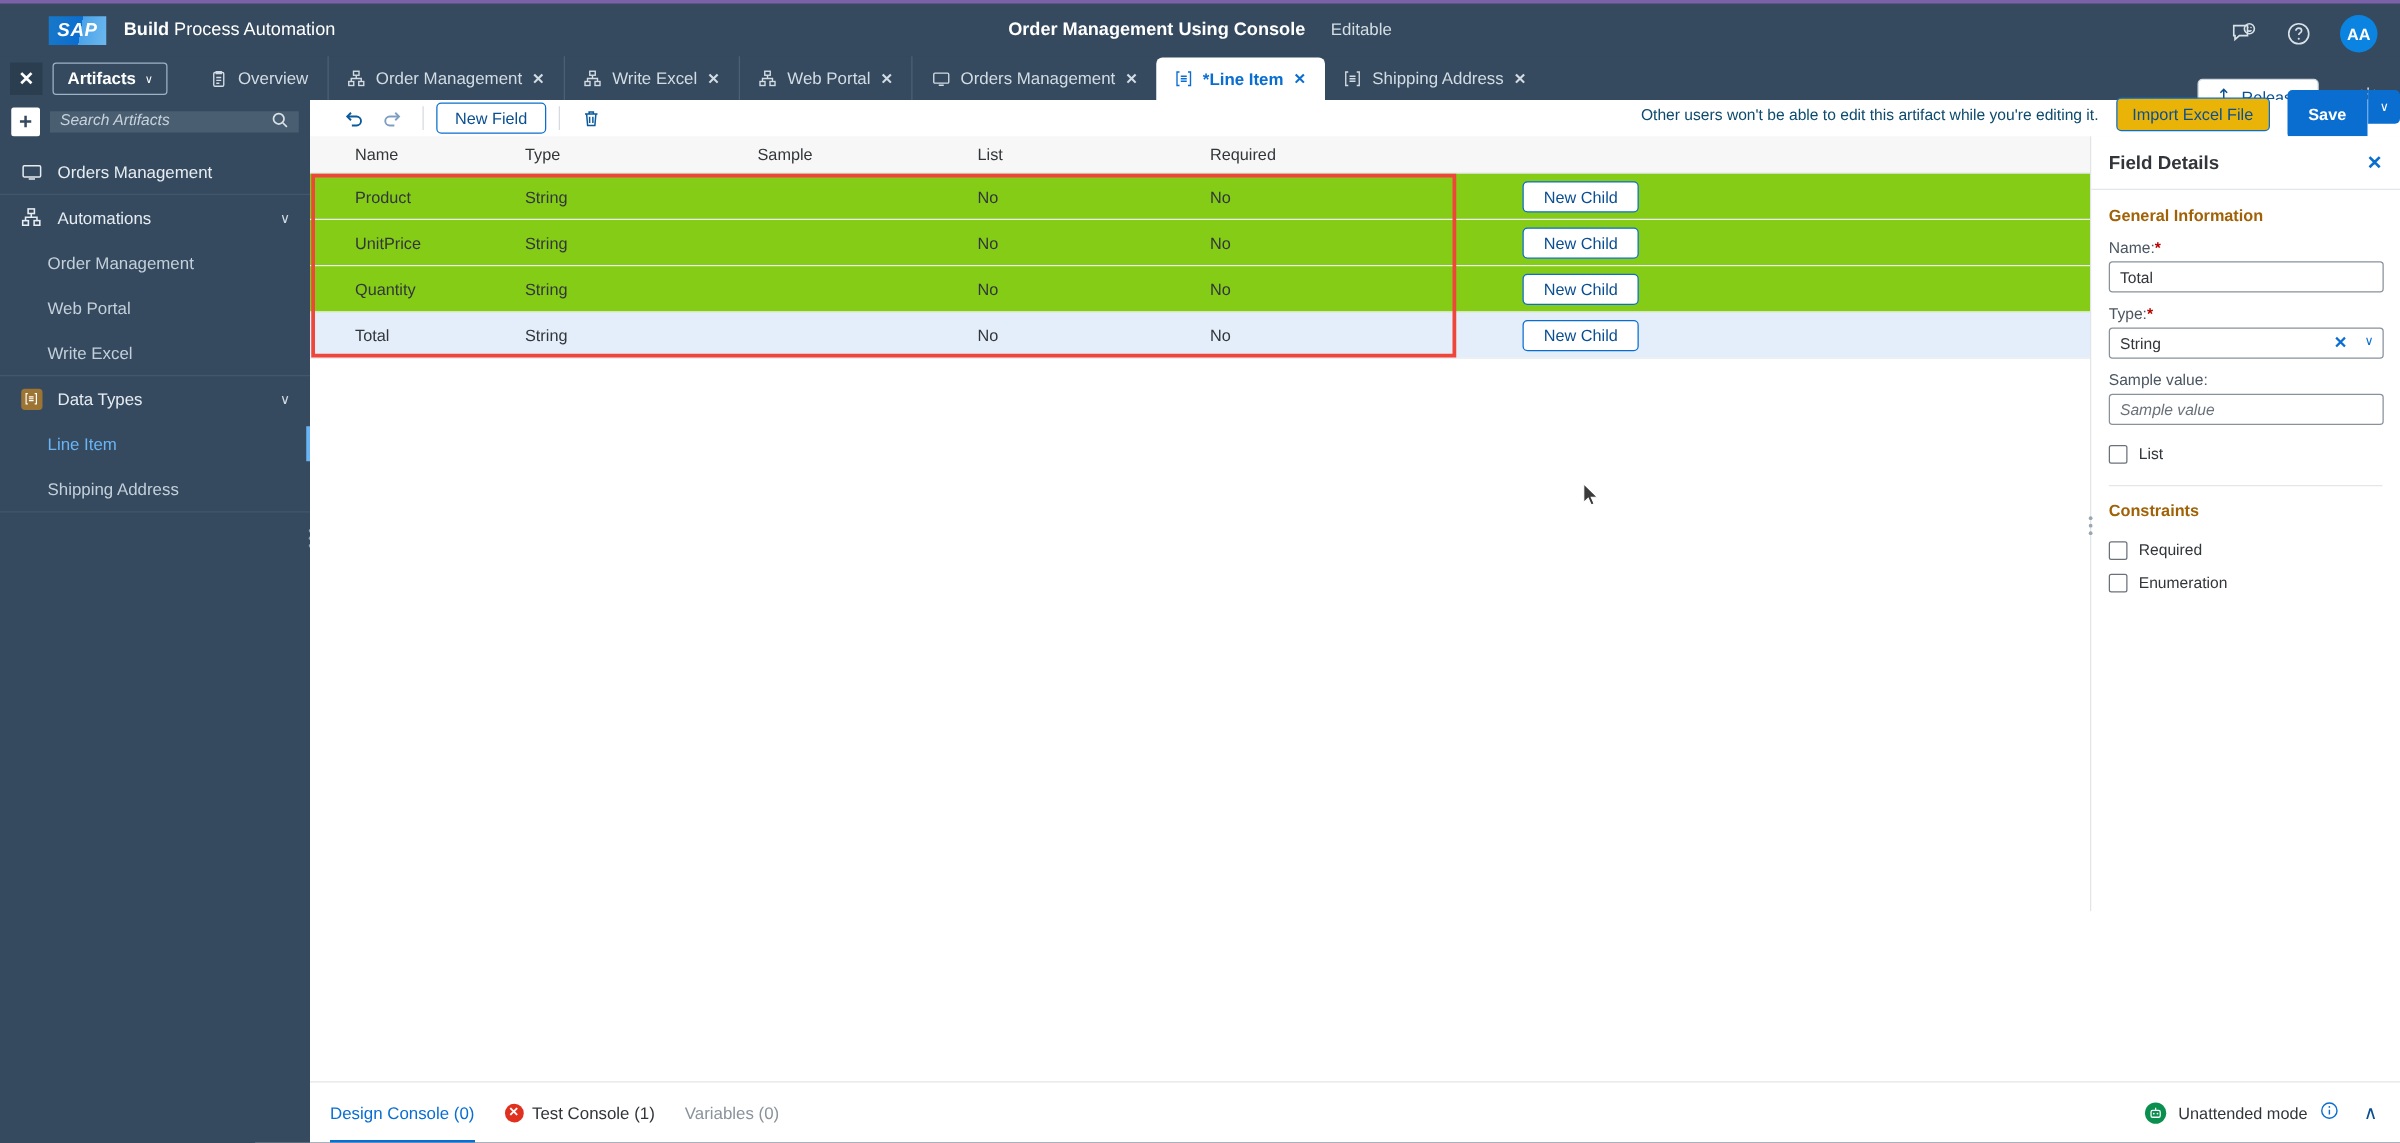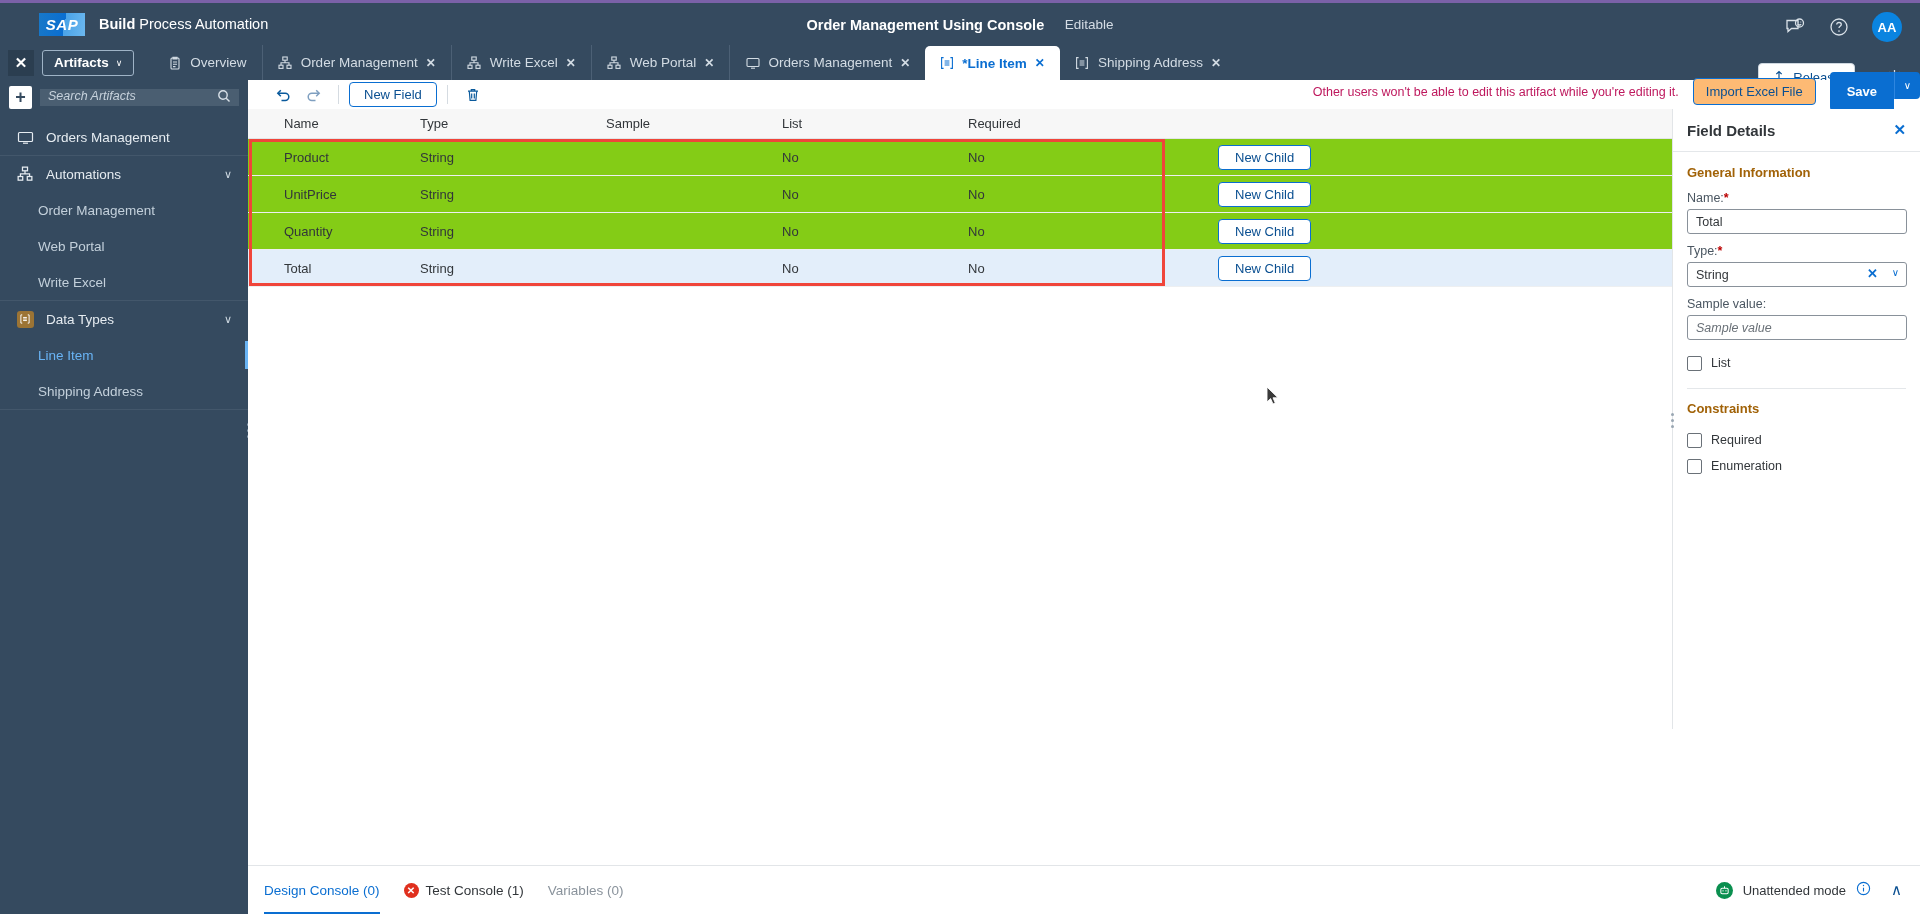--- a/index.html
+++ b/index.html
@@ -201,24 +201,24 @@
   .tb-icon.disabled { color: #7f9fc0; }
   .tb-sep { width: 1px; height: 19px; background: #d5dbe1; margin: 0 10px; }
   .newfield-btn {
     height: 25px; padding: 0 14px; border: 1px solid #0a6ed1; border-radius: 4px;
     color: #0a4f91; font-size: 13px; background: #fff; cursor: pointer;
     display: flex; align-items: center;
   }
   .toolbar-right {
     position: absolute; right: 0px; top: -8px; display: flex; align-items: center; gap: 14px;
   }
-  .lock-note { color: #be185d; font-size: 12.5px; text-align: right; }
+  .lock-note { color: #0c4a6e; font-size: 12.5px; text-align: right; }
   .import-btn {
     height: 27px; padding: 0 12px; border: 1px solid #0a6ed1; border-radius: 4px;
-    color: #0a4f91; font-size: 13px; background: #fdba74; cursor: pointer;
+    color: #0a4f91; font-size: 13px; background: #eab308; cursor: pointer;
     display: flex; align-items: center;
   }
   .save-group { display: flex; }
   .save-btn {
     height: 39px; padding: 0 17px; background: #0a6ed1; color: #fff;
     font-size: 13px; font-weight: bold; border-radius: 4px 0 0 4px; cursor: pointer;
     display: flex; align-items: center;
   }
   .save-caret {
     height: 27px; width: 26px; background: #0a6ed1; color: #fff;

